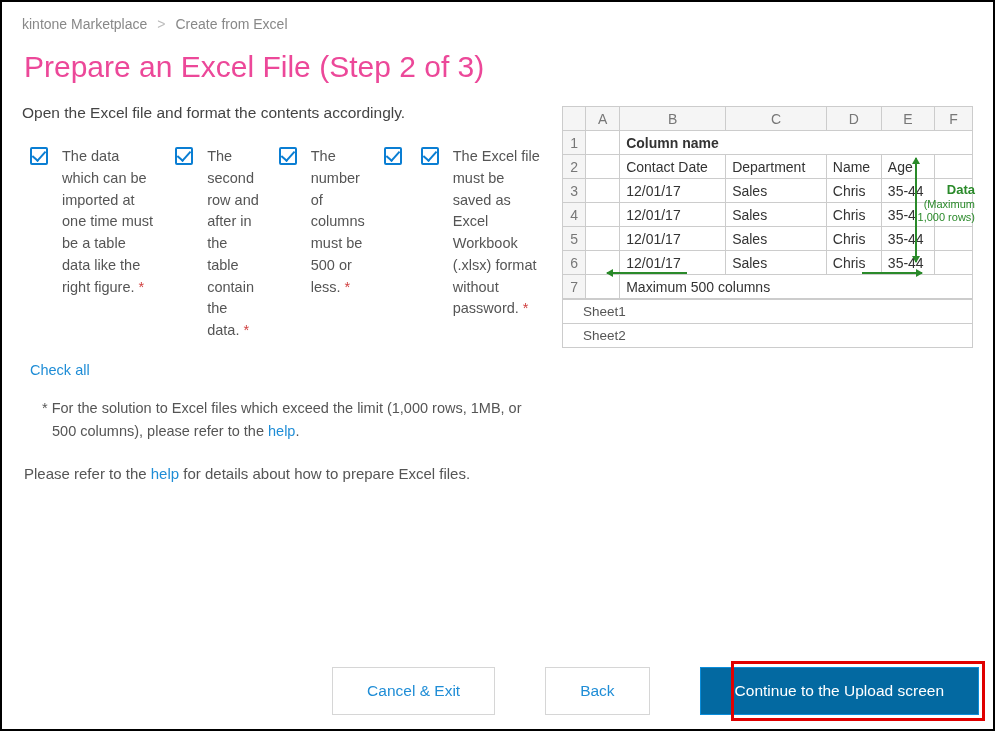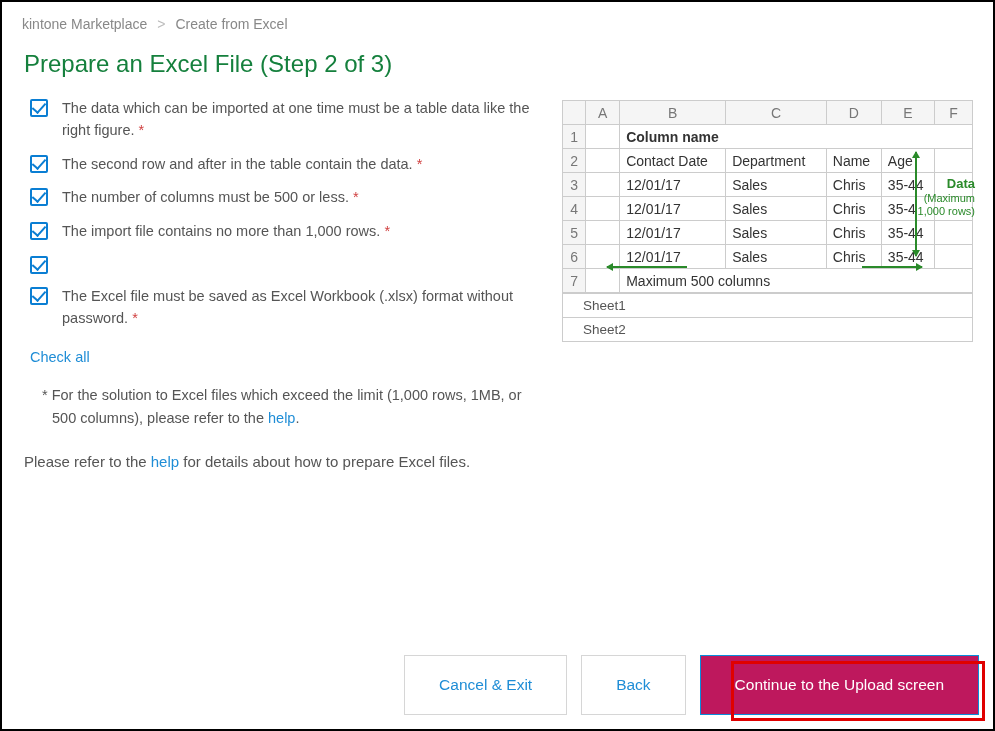--- a/index.html
+++ b/index.html
@@ -17,23 +17,23 @@
       display: flex;
       align-items: flex-start;
       gap: 10px;
       padding: 14px 20px 8px 20px;
       color: #888;
       font-size: 14px;
     }
     .breadcrumb span { color: #888; }
     .breadcrumb .sep { color: #bbb; }
     .page-title {
-      font-size: 24px;
+      font-size: 30px;
       font-weight: 400;
-      color: #15803d;
+      color: #ec4899;
       padding: 10px 20px 20px 22px;
     }
     .main-row {
       display: flex;
       padding: 0 20px;
       gap: 20px;
     }
     .left-col {
       flex: 0 0 520px;
     }
@@ -41,22 +41,22 @@
       flex: 1;
       padding-top: 2px;
     }
     .instruction-heading {
       font-size: 15.5px;
       color: #444;
       margin-bottom: 24px;
     }
     .checklist {
       display: flex;
-      flex-direction: column;
-      gap: 12px;
+      flex-direction: row;
+      gap: 19px;
       padding-left: 8px;
     }
     .check-item {
       display: flex;
       align-items: flex-start;
       gap: 14px;
     }
     .checkbox {
       flex: 0 0 18px;
       width: 18px;
@@ -223,33 +223,34 @@
     .right-wrap { position: relative; }
     
     .footer-buttons {
       position: absolute;
       bottom: 14px;
       right: 14px;
       display: flex;
       gap: 14px;
     }
     .btn {
-      height: 60px;
+      height: 48px;
       padding: 0 34px;
       font-size: 15.5px;
       display: flex;
       align-items: center;
       justify-content: center;
       cursor: pointer;
       border: 1px solid #d6d6d6;
       background: #fff;
       color: #1f8dd6;
+      margin-left: 36px;
     }
     .btn-primary {
-      background: #be185d;
+      background: #0369a1;
       color: #fff;
       border: 1px solid #0a8ddb;
     }
     .highlight-frame {
       position: absolute;
       border: 3px solid #e00000;
       pointer-events: none;
       bottom: 8px;
       right: 8px;
       width: 254px;
@@ -262,37 +263,34 @@
 <div class="breadcrumb">
   <span>kintone Marketplace</span>
   <span class="sep">&gt;</span>
   <span>Create from Excel</span>
 </div>
 
 <h1 class="page-title">Prepare an Excel File (Step 2 of 3)</h1>
 
 <div class="main-row">
   <div class="left-col">
+    <div class="instruction-heading">Open the Excel file and format the contents accordingly.</div>
 
     <div class="checklist">
       <div class="check-item">
         <div class="checkbox"></div>
         <div class="check-text"><span>The data which can be imported at one time must be a table data like the right figure.</span> <span class="asterisk">*</span></div>
       </div>
       <div class="check-item">
         <div class="checkbox"></div>
         <div class="check-text"><span>The second row and after in the table contain the data.</span> <span class="asterisk">*</span></div>
       </div>
       <div class="check-item">
         <div class="checkbox"></div>
         <div class="check-text"><span>The number of columns must be 500 or less.</span> <span class="asterisk">*</span></div>
-      </div>
-      <div class="check-item">
-        <div class="checkbox"></div>
-        <div class="check-text"><span>The import file contains no more than 1,000 rows.</span> <span class="asterisk">*</span></div>
       </div>
       <div class="check-item">
         <div class="checkbox"></div>
       </div>
       <div class="check-item">
         <div class="checkbox"></div>
         <div class="check-text"><span>The Excel file must be saved as Excel Workbook (.xlsx) format without password.</span> <span class="asterisk">*</span></div>
       </div>
     </div>
 

